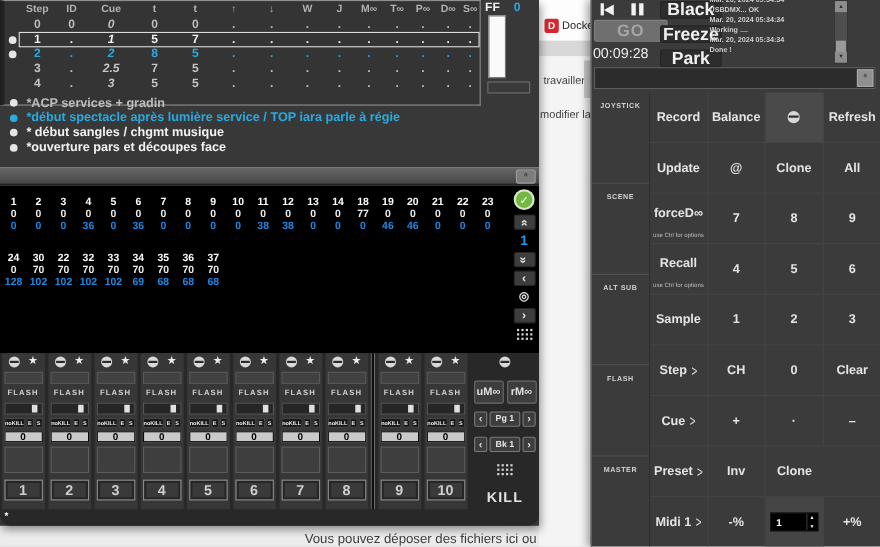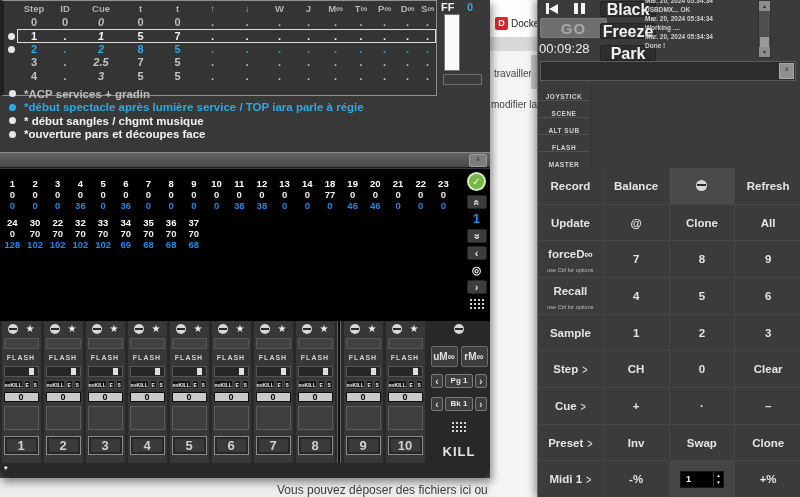--- a/index.html
+++ b/index.html
@@ -50,21 +50,21 @@
 
   .channel-panel{position:absolute;left:0;top:152px;width:490px;height:168px;}
   .cp-header{height:16px;background:linear-gradient(#656565,#474747);border-top:1px solid #8a8a8a;
              border-bottom:1px solid #1c1c1c;position:relative;}
   .corner-btn{position:absolute;right:3px;top:1px;width:18px;height:13px;background:#7d7d7d;
               border:1px solid #9c9c9c;border-radius:2px;font-size:8px;color:#2e2e2e;
               text-align:center;line-height:11px;}
   .cp-black{position:absolute;left:0;top:17px;right:0;bottom:0;background:#000;}
   .chgroup{display:flex;padding-left:1px;}
   .chgroup.g1{margin-top:9px;}
-  .chgroup.g2{margin-top:6px;}
+  .chgroup.g2{margin-top:18px;}
   .chcol{width:22.7px;text-align:center;font-weight:bold;font-size:9.5px;line-height:11px;}
   .ch-num{color:#ffffff;display:block;}
   .ch-w{color:#ededed;display:block;}
   .ch-b{color:#1e88e5;display:block;}
 
   .cp-toolbar{position:absolute;right:3px;top:3px;width:21px;display:flex;flex-direction:column;align-items:center;}
   .check-ic{width:15px;height:15px;border-radius:50%;background:#74b843;color:#fff;font-size:10px;
             display:flex;align-items:center;justify-content:center;margin:2px 0 6px;
             box-shadow:0 0 0 2px #d7e8c6;}
   .tb-btn{width:20px;height:14px;background:#3d3d3d;border:1px solid #262626;border-radius:2px;
@@ -147,21 +147,21 @@
   .log-lines{position:relative;top:-4px;}
   .log-line{font-size:6.5px;line-height:9px;color:#cfcfcf;font-weight:bold;white-space:nowrap;}
   .log-scroll{position:absolute;left:220px;top:0;width:13px;height:58px;background:#4e4e4e;border:1px solid #333;}
   .sb-btn{position:absolute;left:0;right:0;height:10px;background:#8d8d8d;color:#2a2a2a;font-size:5px;
           text-align:center;line-height:10px;}
   .sb-up{top:0;}.sb-down{bottom:0;}
   .sb-thumb{position:absolute;left:1px;right:1px;top:36px;height:11px;background:#9a9a9a;}
   .cmdbar{position:absolute;left:2px;top:61px;width:256px;height:20px;background:#2c2c2c;border:1px solid #5d5d5d;}
   .corner-btn2{position:absolute;right:1px;top:1px;width:15px;height:16px;background:#8f8f8f;
                border:1px solid #a8a8a8;font-size:8px;color:#333;text-align:center;line-height:14px;}
-  .keypad{position:absolute;left:0;top:84px;width:263px;height:413px;display:flex;flex-direction:column;}
+  .keypad{position:absolute;left:0;top:84px;width:263px;height:413px;display:flex;}
   .kp-labels{width:53px;display:flex;flex-direction:column;border-right:1px solid #2f2f2f;}
   .kp-sec{flex:1;border-bottom:1px solid #4f4f4f;text-align:center;padding-top:9px;font-size:6.5px;
           font-weight:bold;color:#d0d0d0;letter-spacing:.5px;}
   .kp-sec:last-child{border-bottom:none;}
   .kp-grid{flex:1;display:flex;flex-direction:column;}
   .kp-row{flex:1;display:grid;grid-template-columns:repeat(4,1fr);border-bottom:1px solid #454545;}
   .kp-row:last-child{border-bottom:none;}
   .kp-cell{position:relative;display:flex;align-items:center;justify-content:center;
            border-right:1px solid #454545;color:#e4e4e4;font-weight:bold;font-size:11.5px;}
   .kp-cell:last-child{border-right:none;}
@@ -879,23 +879,20 @@
           </div>
           <div class="kp-row">
             <div class="kp-cell">
               <span class="kp-label">Preset</span>
               <span class="kp-arrow">&gt;</span>
             </div>
             <div class="kp-cell">
               <span class="kp-label">Inv</span>
             </div>
             <div class="kp-cell">
-              <span class="kp-label">Swap</span>
-            </div>
-            <div class="kp-cell">
               <span class="kp-label">Clone</span>
             </div>
           </div>
           <div class="kp-row">
             <div class="kp-cell">
               <span class="kp-label">Midi 1</span>
               <span class="kp-arrow">&gt;</span>
             </div>
             <div class="kp-cell">
               <span class="kp-label">-%</span>

